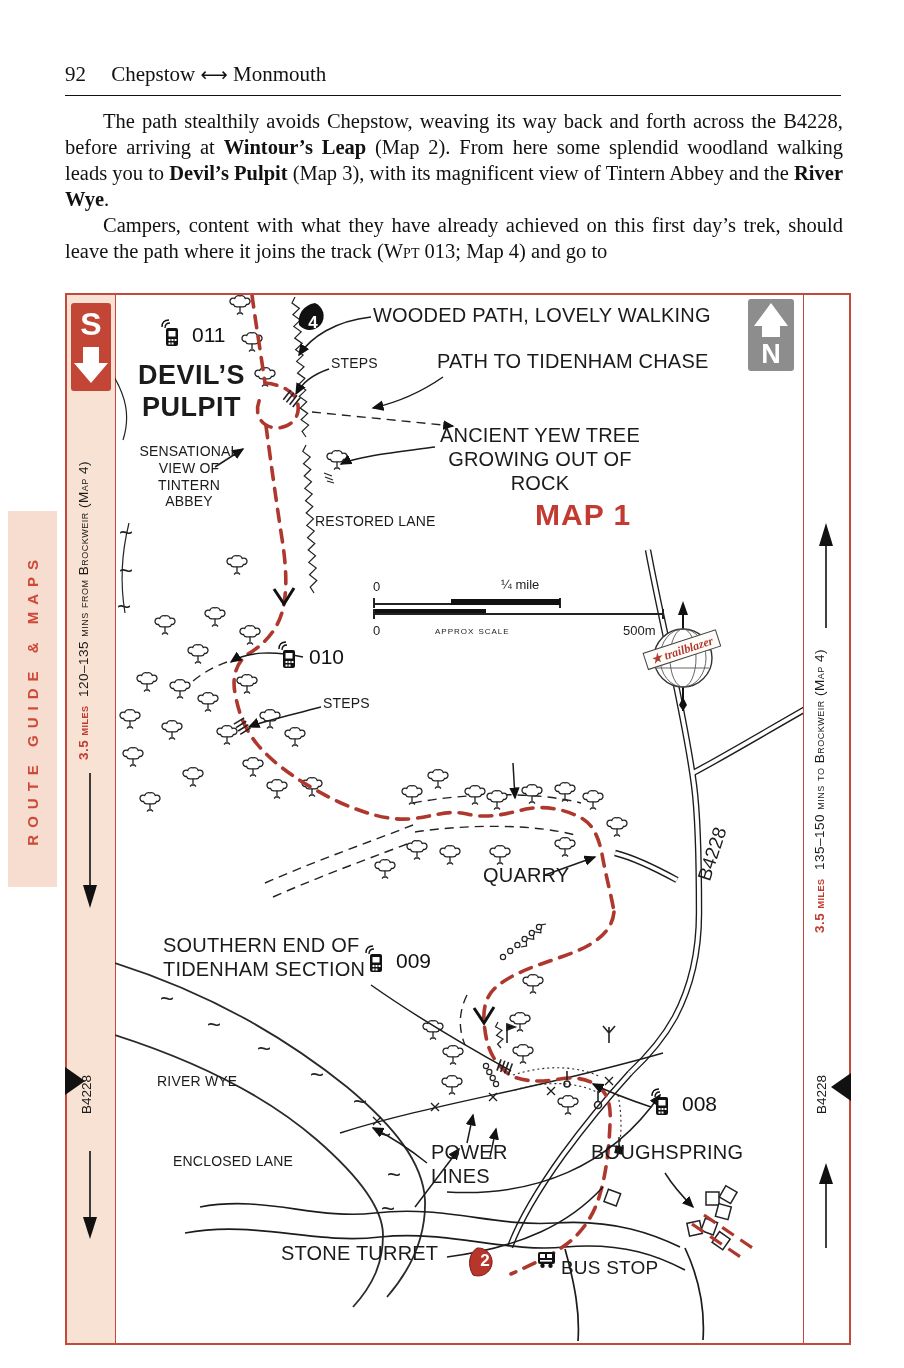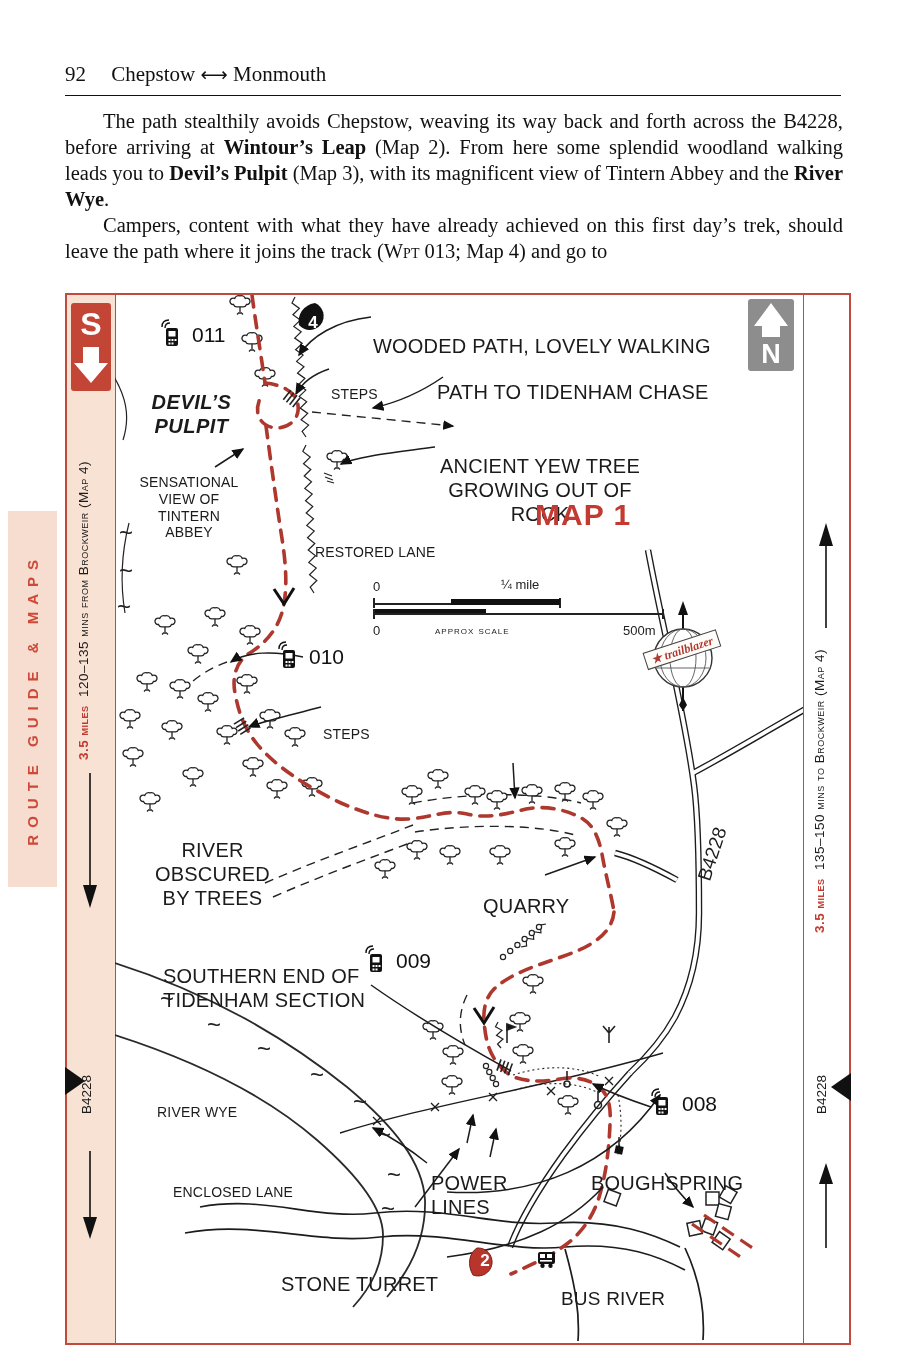--- a/index.html
+++ b/index.html
@@ -32,23 +32,23 @@
   .varrow{position:absolute;}
   .triR{position:absolute;left:-2px;width:0;height:0;border-top:14px solid transparent;
         border-bottom:14px solid transparent;border-left:20px solid #111;}
   .triL{position:absolute;right:-2px;width:0;height:0;border-top:14px solid transparent;
         border-bottom:14px solid transparent;border-right:20px solid #111;}
   .compassS{position:absolute;left:4px;top:8px;}
   
   .canvas{position:absolute;left:48px;top:0;right:45px;bottom:0;overflow:hidden;}
   .canvas svg.main{position:absolute;left:0;top:0;}
   .hl{position:absolute;font-family:"Liberation Sans",sans-serif;color:#1b1b1b;
-      font-size:20px;line-height:1.2;letter-spacing:.2px;white-space:pre-line;margin-top:31px;}
+      font-size:20px;line-height:1.2;letter-spacing:.2px;white-space:pre-line;}
   .ctr{text-align:center;}
-  .big{font-size:20px;font-weight:bold;letter-spacing:.5px;font-style:italic;}
+  .big{font-size:27px;font-weight:bold;letter-spacing:.5px;}
   .md{font-size:14px;}
   .maptitle{position:absolute;font-family:"Liberation Sans",sans-serif;font-weight:bold;
       font-size:30px;color:#c23a31;letter-spacing:1px;}
   .wpt{position:absolute;display:flex;align-items:flex-end;gap:12px;
        font-family:"Liberation Sans",sans-serif;font-size:21px;color:#111;}
   .roaddiag{position:absolute;font-family:"Liberation Sans",sans-serif;font-size:19px;color:#1b1b1b;
        transform:rotate(-72deg);}
   
   .scale{position:absolute;left:258px;top:284px;width:300px;height:62px;
          font-family:"Liberation Sans",sans-serif;font-size:13px;color:#222;}
@@ -380,34 +380,31 @@
 GROWING OUT OF ROCK</div>
       <div class="hl big ctr" style="left:14px;top:64px;width:125px;">DEVIL’S
 PULPIT</div>
       <div class="hl md ctr" style="left:0px;top:148px;width:148px;">SENSATIONAL
 VIEW OF
 TINTERN
 ABBEY</div>
       <div class="hl md" style="left:200px;top:218px;">RESTORED LANE</div>
       <div class="maptitle" style="left:420px;top:203px;">MAP 1</div>
       <div class="hl md" style="left:208px;top:400px;">STEPS</div>
-      <div class="hl ctr" style="left:30px;top:512px;width:135px;">RIVER
-OBSCURED
-BY TREES</div>
       <div class="hl" style="left:368px;top:568px;">QUARRY</div>
       <div class="roaddiag" style="left:570px;top:548px;">B4228</div>
       <div class="hl" style="left:48px;top:638px;">SOUTHERN END OF
 TIDENHAM SECTION</div>
       <div class="hl md" style="left:42px;top:778px;">RIVER WYE</div>
       <div class="hl md" style="left:58px;top:858px;">ENCLOSED LANE</div>
       <div class="hl" style="left:316px;top:845px;">POWER
 LINES</div>
       <div class="hl" style="left:476px;top:845px;">BOUGHSPRING</div>
       <div class="hl" style="left:166px;top:946px;">STONE TURRET</div>
-      <div class="hl" style="left:446px;top:962px;font-size:19px;">BUS RIVER</div>
+      <div class="hl" style="left:446px;top:962px;font-size:19px;">BUS STOP</div>
 
       <div class="wpt" style="left:46px;top:24px;">
         <svg width="19" height="28" viewBox="0 0 19 28">
             <path d="M1,8 Q1,1 8,1 M4,9 Q4,4 9,4" stroke="#111" stroke-width="1.4" fill="none"></path>
             <rect x="5" y="9" width="12" height="18" rx="2" fill="#111"></rect>
             <rect x="7.5" y="12" width="7" height="5.5" fill="#fff"></rect>
             <rect x="7.5" y="20" width="2" height="2" fill="#fff"></rect>
             <rect x="10.5" y="20" width="2" height="2" fill="#fff"></rect>
             <rect x="13.5" y="20" width="2" height="2" fill="#fff"></rect>
             <rect x="7.5" y="23.5" width="2" height="2" fill="#fff"></rect>

